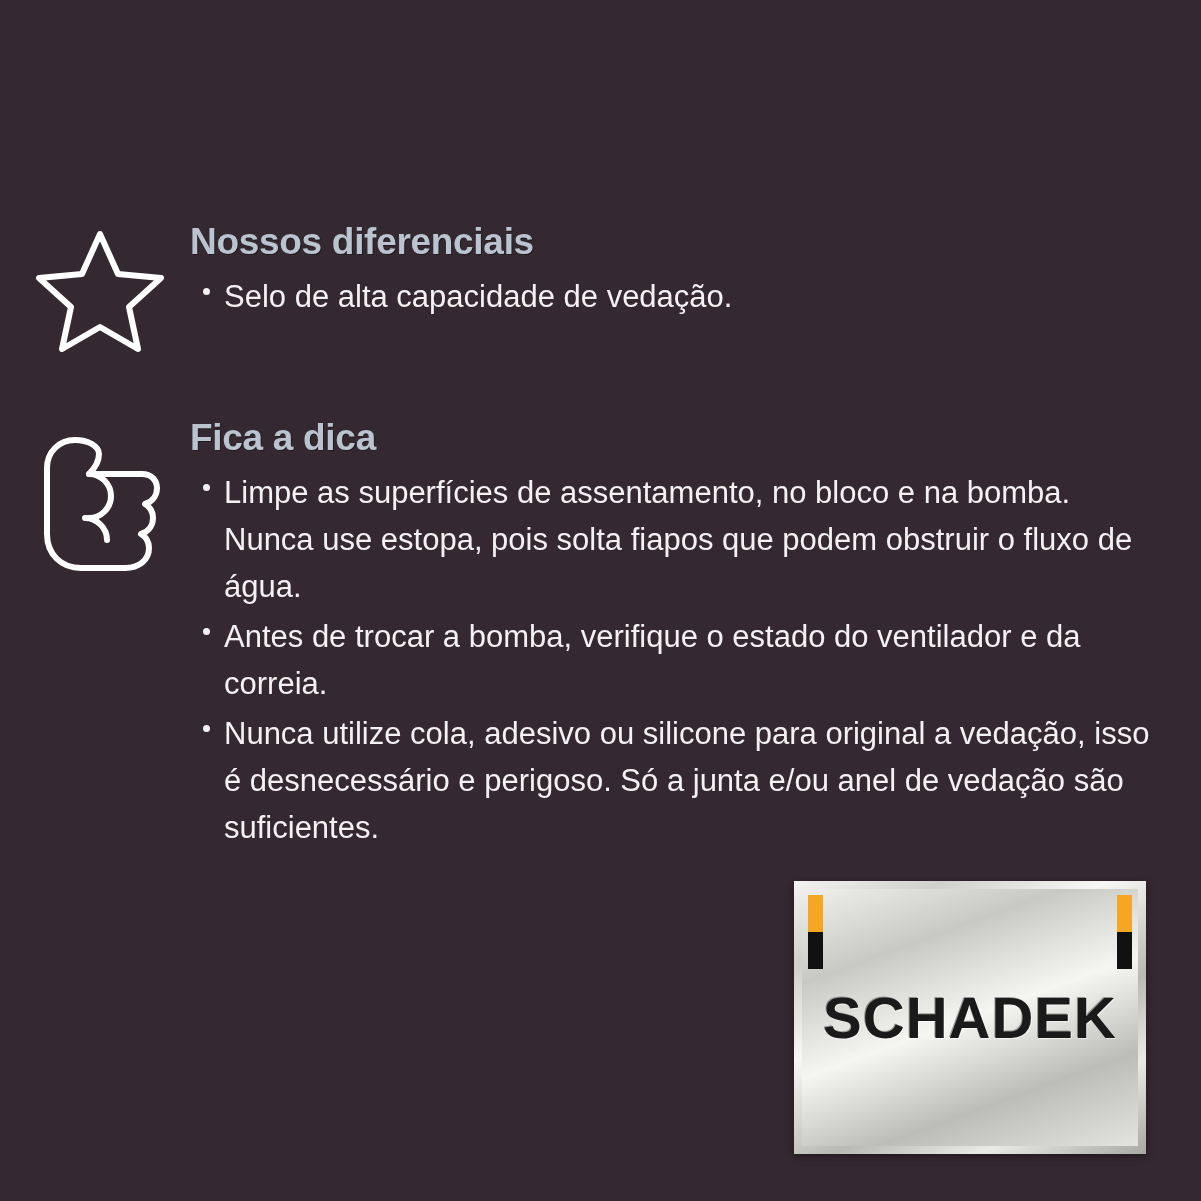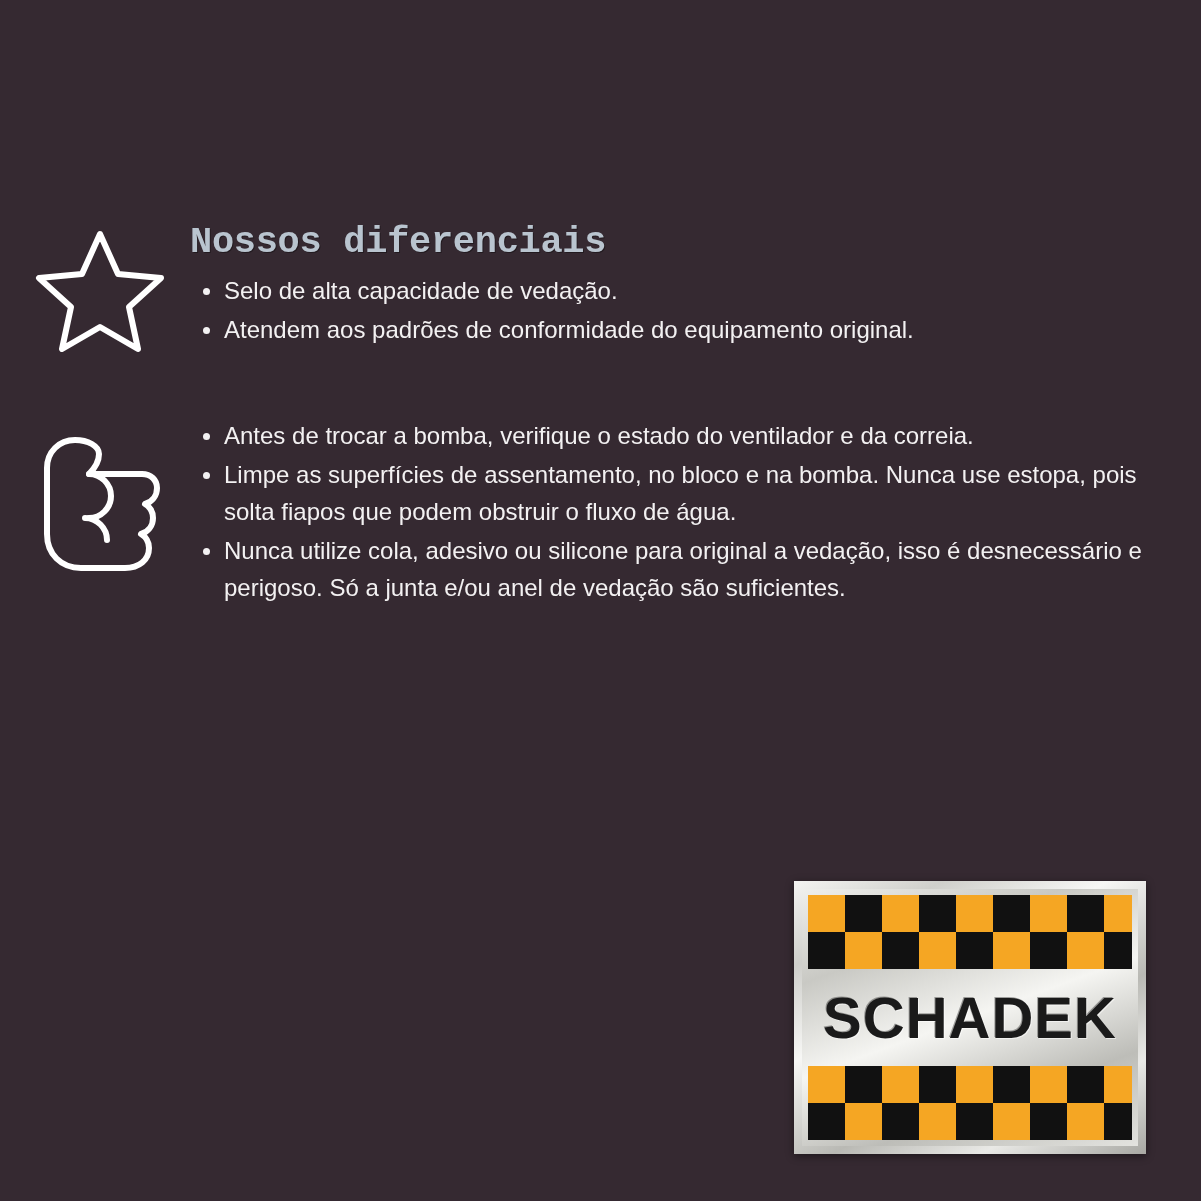--- a/index.html
+++ b/index.html
@@ -47,33 +47,32 @@
   }
 
   .sec-title {
     font-size: 37px;
     font-weight: bold;
     color: #b9c4cf;
     letter-spacing: -0.3px;
     margin: 0 0 10px 0;
     line-height: 1.1;
     text-shadow: 1px 1px 0 rgba(0,0,0,0.35);
-    font-family: Liberation Mono, monospace;
   }
 
   ul.bullets {
     list-style: none;
     margin: 0;
     padding: 0;
   }
 
   ul.bullets li {
     position: relative;
     color: #f3f1f2;
-    font-size: 24px;
+    font-size: 31px;
     line-height: 1.52;
     margin: 0 0 3px 0;
     padding-left: 34px;
   }
 
   ul.bullets li::before {
     content: "";
     position: absolute;
     left: 13px;
     top: 15px;
@@ -96,21 +95,20 @@
     background: linear-gradient(150deg,#f4f4f2 0%, #cfcfcb 18%, #f7f7f5 38%, #b9b9b4 62%, #e9e9e6 80%, #a8a8a3 100%);
     padding: 8px;
     box-sizing: border-box;
     box-shadow: 0 2px 8px rgba(0,0,0,0.45);
   }
   #logo-inner {
     width: 100%;
     height: 100%;
     background: linear-gradient(160deg,#efefec 0%, #c9c9c4 25%, #f5f5f2 50%, #bdbdb8 75%, #e3e3df 100%);
     display: flex;
-    flex-direction: column;
     justify-content: flex-end;
     box-sizing: border-box;
     padding: 6px;
   }
   .checker {
     height: 74px;
     width: 100%;
     background-color: #f5a623;
     background-image:
       linear-gradient(45deg, #111 25%, transparent 25%, transparent 75%, #111 75%),
@@ -141,39 +139,39 @@
       <span class="icon">
         <svg width="140" height="126" viewBox="0 0 140 126" fill="none" xmlns="http://www.w3.org/2000/svg">
           <path d="M70 8 L88 48 L131 52 L99 81 L108 123 L70 101 L32 123 L41 81 L9 52 L52 48 Z" stroke="#ffffff" stroke-width="6" stroke-linejoin="round" fill="none"></path>
         </svg>
       </span>
     </div>
     <div class="text-col">
       <h2 class="sec-title">Nossos diferenciais</h2>
       <ul class="bullets">
         <li>Selo de alta capacidade de vedação.</li>
-        <li>Atendem aos padrões de conformidade do equipamento original.</li>
       </ul>
     </div>
   </div>
 
   <div class="section" id="section-dica">
     <div class="icon-col">
       <span class="icon">
         <svg width="170" height="160" viewBox="0 0 170 160" fill="none" xmlns="http://www.w3.org/2000/svg">
           <path d="M60 18 C44 18 32 30 32 46 L32 112 C32 132 46 146 66 146 L110 146 C124 146 134 138 134 126 C134 120 131 115 126 112 C133 110 138 104 138 96 C138 90 135 85 130 82 C137 80 142 74 142 66 C142 58 136 52 127 52 L74 52 C80 46 84 40 84 32 C84 24 73 18 60 18 Z" stroke="#ffffff" stroke-width="6" stroke-linejoin="round" stroke-linecap="round" fill="none"></path>
           <path d="M74 52 C86 52 96 62 96 74 C96 86 86 96 74 96" stroke="#ffffff" stroke-width="6" fill="none" stroke-linecap="round"></path>
           <path d="M70 96 C82 96 92 106 92 118" stroke="#ffffff" stroke-width="6" fill="none" stroke-linecap="round"></path>
         </svg>
       </span>
     </div>
     <div class="text-col">
+      <h2 class="sec-title">Fica a dica</h2>
       <ul class="bullets">
+        <li>Limpe as superfícies de assentamento, no bloco e na bomba. Nunca use estopa, pois solta fiapos que podem obstruir o fluxo de água.</li>
         <li>Antes de trocar a bomba, verifique o estado do ventilador e da correia.</li>
-        <li>Limpe as superfícies de assentamento, no bloco e na bomba. Nunca use estopa, pois solta fiapos que podem obstruir o fluxo de água.</li>
         <li>Nunca utilize cola, adesivo ou silicone para original a vedação, isso é desnecessário e perigoso. Só a junta e/ou anel de vedação são suficientes.</li>
       </ul>
     </div>
   </div>
 
   <div id="logo">
     <div id="logo-inner">
       <div class="checker"></div>
       <div class="logo-word">SCHADEK</div>
       <div class="checker"></div>

